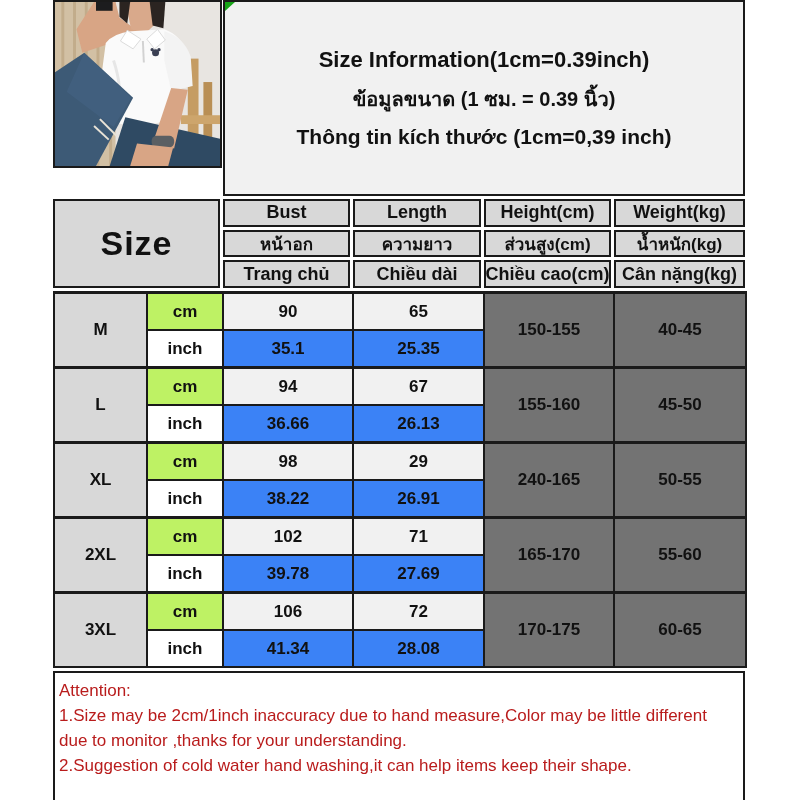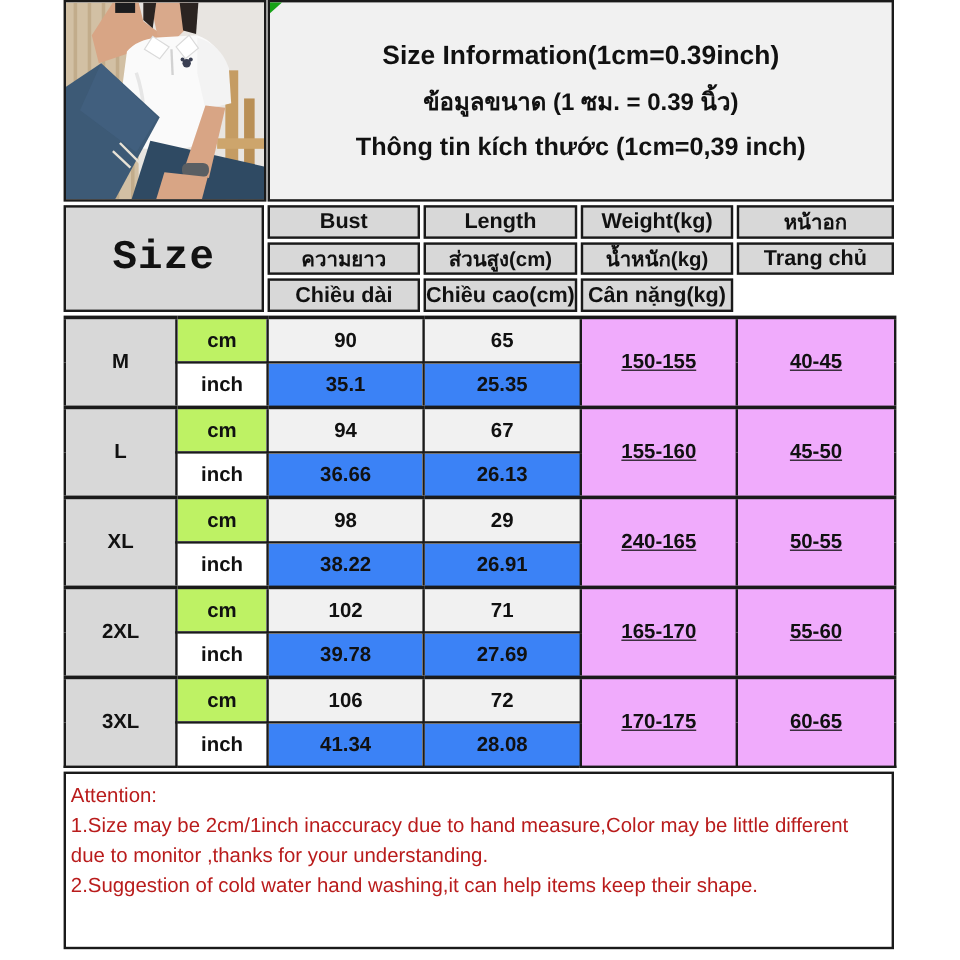--- a/index.html
+++ b/index.html
@@ -1,53 +1,53 @@
 <!DOCTYPE html>
 <html><head>
 <meta charset="utf-8">
 <style>
   html,body{margin:0;padding:0;background:#fff;}
   .page{position:relative;width:800px;height:800px;background:#ffffff;overflow:hidden;
         font-family:"Liberation Sans","DejaVu Sans",sans-serif;color:#111;}
   .content{position:absolute;left:53px;top:0;width:692px;}
 
   
-  .top-row{display:flex;height:168px;justify-content:flex-end;}
+  .top-row{display:flex;height:196px;justify-content:flex-end;}
   .photo-box{width:169px;height:168px;border:2px solid #1a1a1a;box-sizing:border-box;
              flex:0 0 169px;overflow:hidden;background:#e8e5e1;}
   .photo-box svg{display:block;}
   .title-box{flex:1;margin-left:1px;border:2px solid #1a1a1a;background:#f1f1f1;box-sizing:border-box;
              display:flex;flex-direction:column;justify-content:center;align-items:center;
              text-align:center;position:relative;gap:10px;}
   .notch{position:absolute;top:0;left:0;width:0;height:0;
          border-top:9px solid #17a317;border-right:10px solid transparent;}
   .t1{font-weight:bold;font-size:22px;letter-spacing:0;}
   .t2{font-weight:bold;font-size:20px;}
   .t3{font-weight:bold;font-size:21px;}
 
   
   .head-grid{margin-top:3px;height:89px;display:grid;
              grid-template-columns:167px 127px 128px 127px 1fr;
              grid-template-rows:repeat(3,1fr);gap:3px;background:#ffffff;}
   .hcell{border:2px solid #1a1a1a;background:#d8d8d8;display:flex;align-items:center;
          justify-content:center;font-weight:bold;font-size:18px;white-space:nowrap;overflow:hidden;}
   .hcell.th{font-size:17px;}
-  .size-big{grid-column:1;grid-row:1 / span 3;font-size:34px;letter-spacing:1px;font-family:Liberation Mono, monospace;}
+  .size-big{grid-column:1;grid-row:1 / span 3;font-size:34px;letter-spacing:1px;}
 
   
   table.body{margin-top:3px;border-collapse:collapse;width:692px;table-layout:fixed;}
   table.body td{border:2px solid #1a1a1a;text-align:center;vertical-align:middle;
                 font-weight:bold;font-size:17px;height:35px;padding:0;overflow:hidden;}
   tr.block-start td{border-top:3px solid #1a1a1a;}
   td.c-size{background:#d8d8d8;font-size:19px;}
   td.c-unit-cm{background:#bef264;}
   td.c-unit-inch{background:#ffffff;}
   td.c-val-cm{background:#f1f1f1;}
   td.c-val-inch{background:#3b82f6;}
-  td.c-merge{background:#f0abfc;text-decoration:underline;}
+  td.c-merge{background:#737373;}
 
   
   .attention{margin-top:3px;border:2px solid #1a1a1a;background:#ffffff;box-sizing:border-box;
              height:148px;padding:5px 4px;font-size:17px;line-height:25px;color:#b91c1c;}
   .attention p{margin:0;}
 </style>
 </head>
 <body>
 
 <div class="page">
@@ -111,20 +111,21 @@
         <div class="t1">Size Information(1cm=0.39inch)</div>
         <div class="t2">ข้อมูลขนาด (1 ซม. = 0.39 นิ้ว)</div>
         <div class="t3">Thông tin kích thước (1cm=0,39 inch)</div>
       </div>
     </div>
 
     <div class="head-grid">
       <div class="hcell size-big">Size</div>
       <div class="hcell">Bust</div>
       <div class="hcell">Length</div>
+      <div class="hcell">Height(cm)</div>
       <div class="hcell">Weight(kg)</div>
       <div class="hcell th">หน้าอก</div>
       <div class="hcell th">ความยาว</div>
       <div class="hcell th">ส่วนสูง(cm)</div>
       <div class="hcell th">น้ำหนัก(kg)</div>
       <div class="hcell">Trang chủ</div>
       <div class="hcell">Chiều dài</div>
       <div class="hcell">Chiều cao(cm)</div>
       <div class="hcell">Cân nặng(kg)</div>
     </div>

